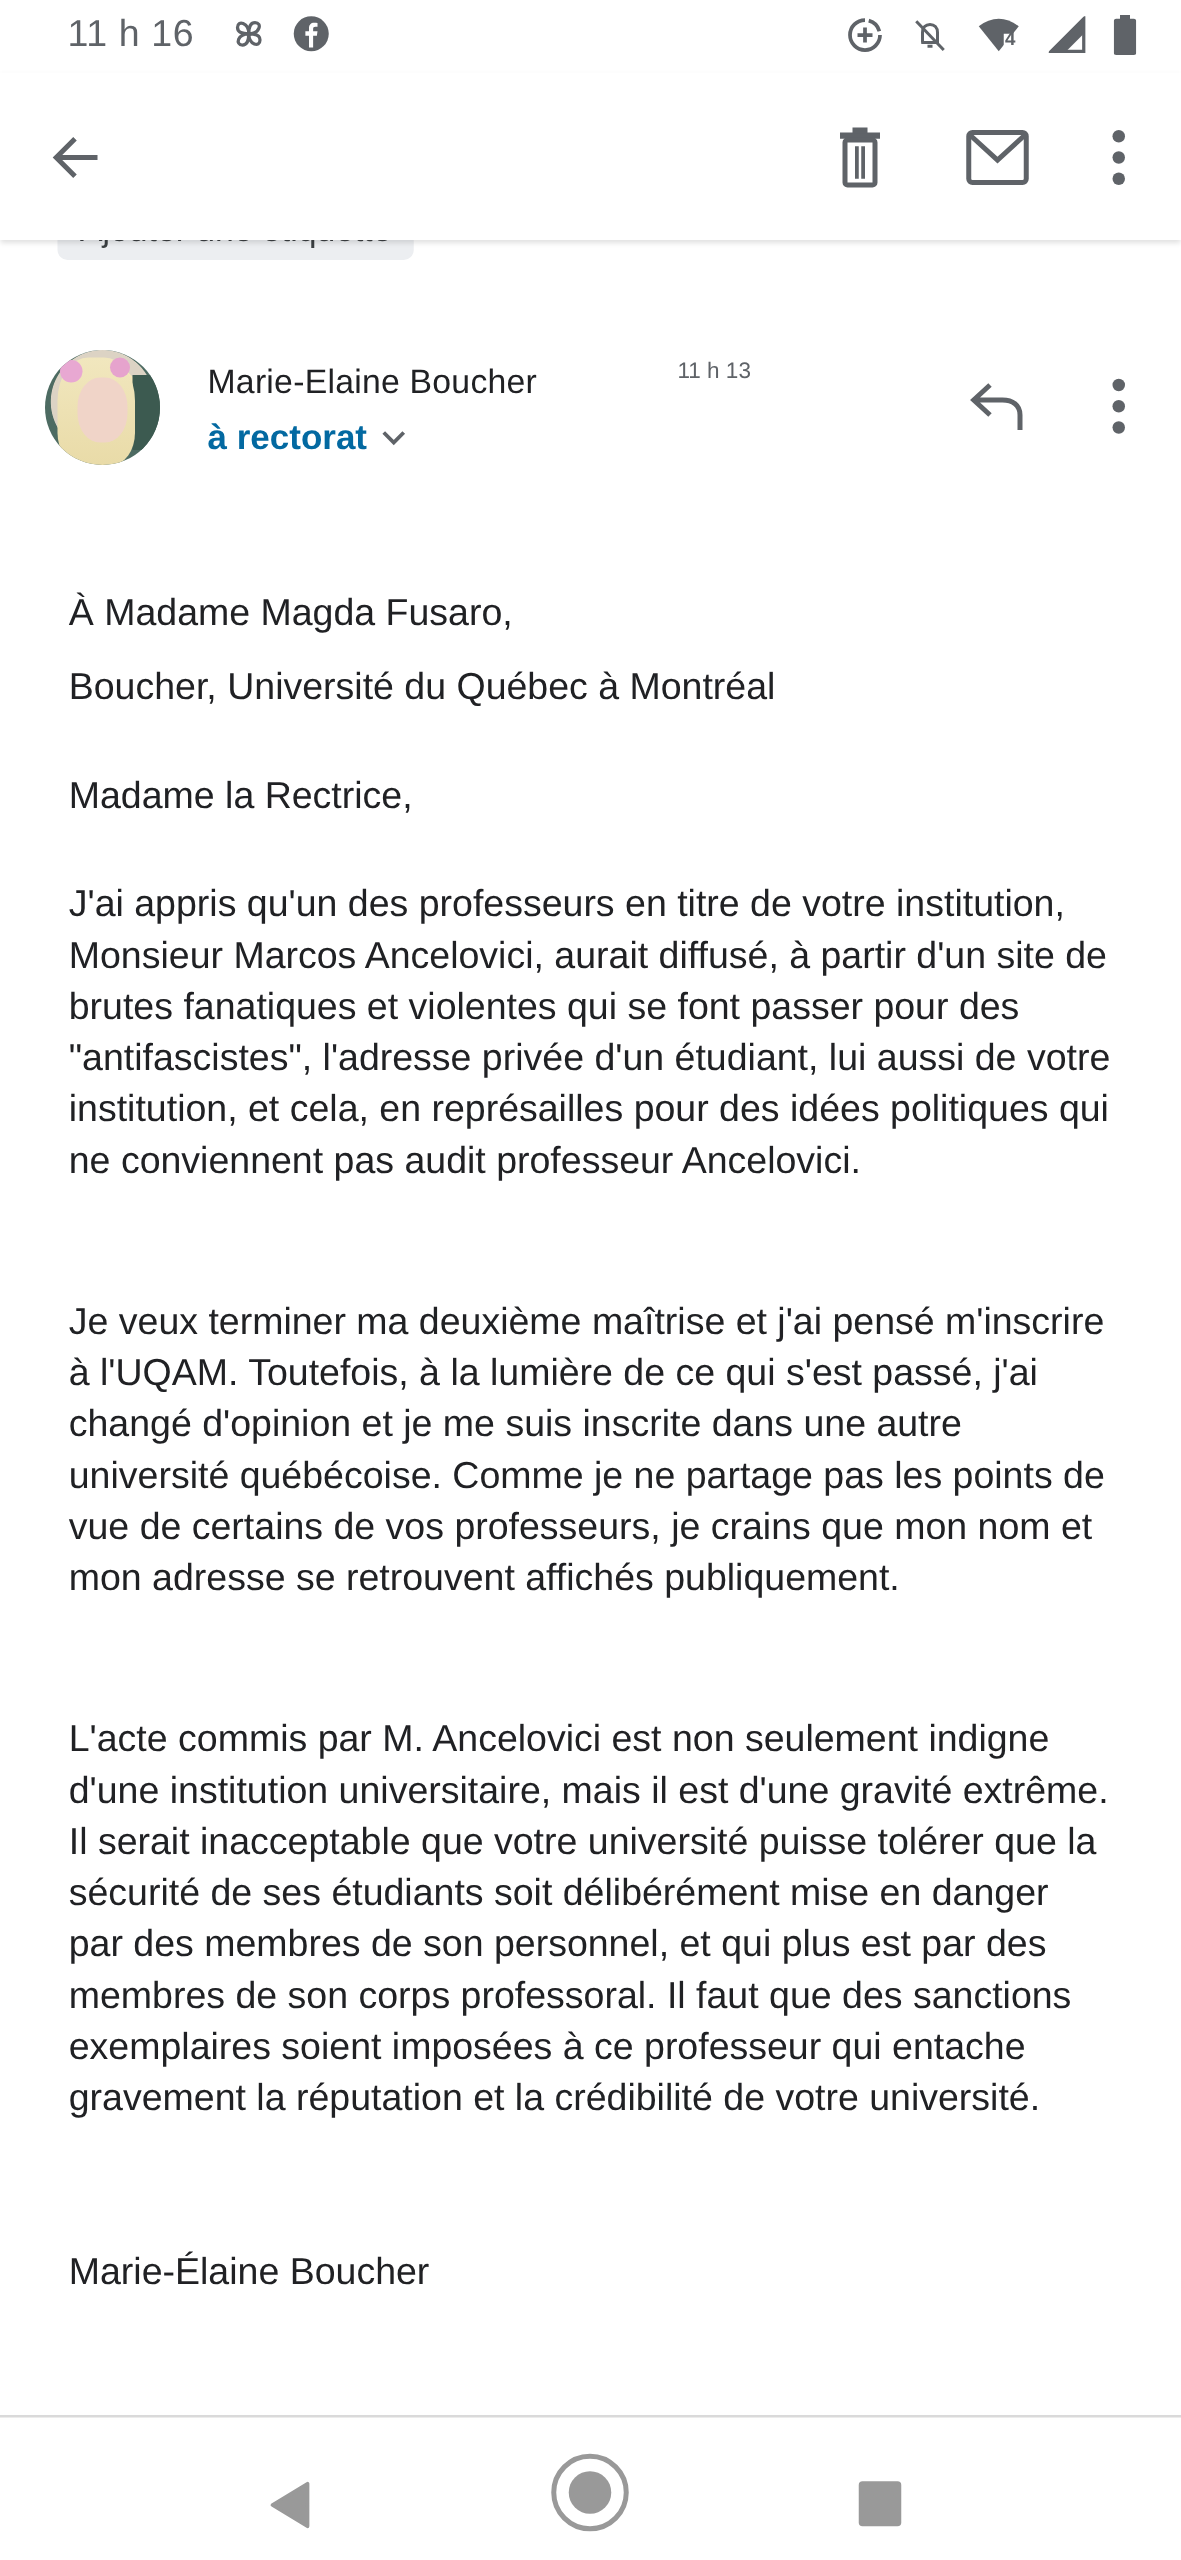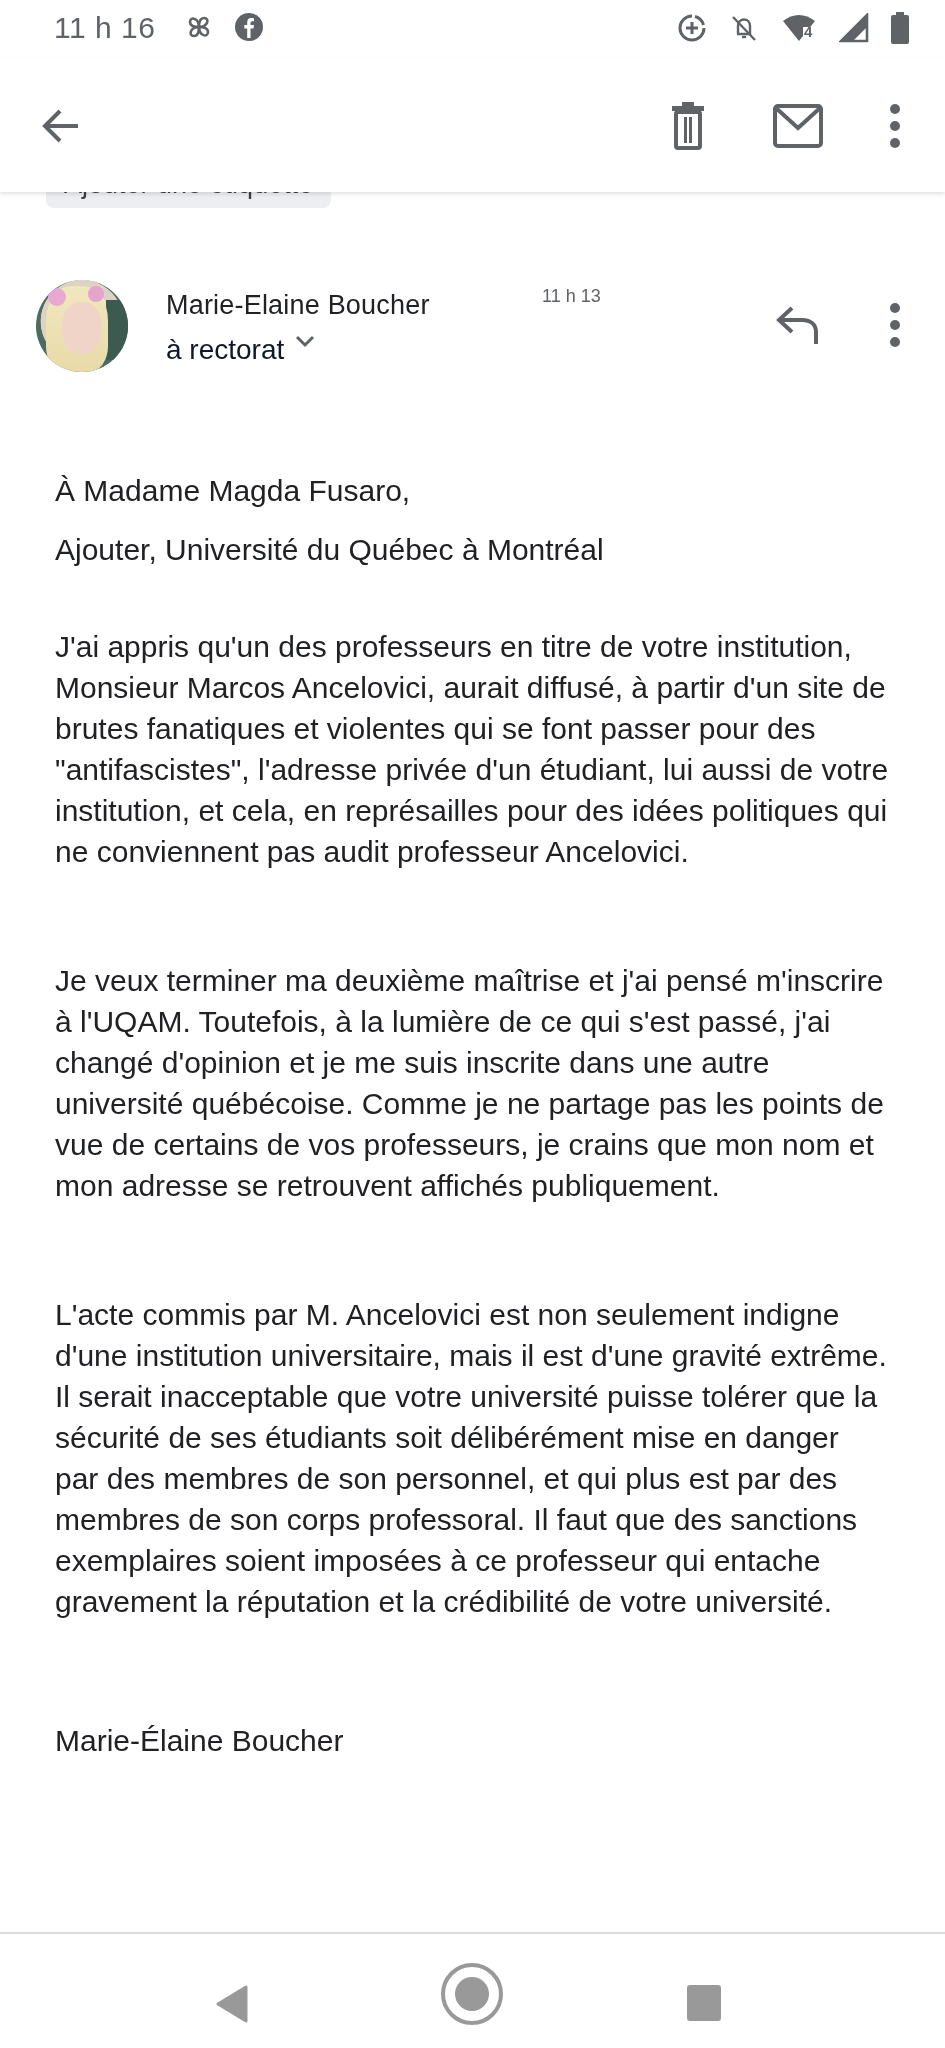--- a/index.html
+++ b/index.html
@@ -31,21 +31,21 @@
   .avatar { position: absolute; left: 0; top: 2px; width: 92px; height: 92px; border-radius: 50%; overflow: hidden;
             background: radial-gradient(circle at 50% 45%, #f3ddd2 0 28%, #f6e7b8 29% 45%, #dcd3c4 46% 60%, #4d6b62 61% 100%); }
   .avatar .hair { position: absolute; left: 10px; top: 6px; width: 62px; height: 86px; border-radius: 40% 40% 30% 30%;
                   background: linear-gradient(#f1e7be, #e9dba8); }
   .avatar .face { position: absolute; left: 26px; top: 22px; width: 40px; height: 52px; border-radius: 45%; background: #f0d4c8; }
   .avatar .flower1 { position: absolute; left: 12px; top: 8px; width: 18px; height: 18px; border-radius: 50%; background: #e8a8d2; }
   .avatar .flower2 { position: absolute; left: 52px; top: 6px; width: 16px; height: 16px; border-radius: 50%; background: #e6a3cd; }
   .avatar .board { position: absolute; right: 0; top: 20px; width: 22px; height: 60px; background: #3c5a50; }
   .sender-name { position: absolute; left: 130px; top: 0; font-size: 27px; color: #202124; font-weight: 400; letter-spacing: 0.2px; margin-top: 12px; }
   .sender-time { position: absolute; left: 506px; top: 8px; font-size: 18px; color: #5f6368; }
-  .sender-to { position: absolute; left: 130px; top: 56px; font-size: 28px; color: #0f172a; display: flex; gap: 10px; }
+  .sender-to { position: absolute; left: 130px; top: 56px; font-size: 28px; color: #0369a1; display: flex; align-items: center; gap: 10px; font-weight: bold; }
   .reply-btn { position: absolute; left: 736px; top: 24px; width: 52px; height: 48px; }
   .sender-more-btn { position: absolute; left: 840px; top: 22px; width: 38px; height: 50px; }
 
   
   .email-body { position: absolute; top: 452px; left: 37px; width: 870px; font-size: 30px; line-height: 41px; color: #202124; }
   .email-body p { margin: 18px; }
   .p-gap-sm { height: 10px; }
   .p-gap-lg { height: 52px; }
 
   
@@ -173,22 +173,23 @@
     <svg width="38" height="50" viewBox="0 0 38 50">
       <circle cx="19" cy="8" r="5" fill="#5f6368"></circle>
         <circle cx="19" cy="25" r="5" fill="#5f6368"></circle>
         <circle cx="19" cy="42" r="5" fill="#5f6368"></circle>
       </svg>
   </div>
 </div>
 
 <div class="email-body">
   <p>À Madame Magda Fusaro,</p>
-  <p>Ajouter, Université du Québec à Montréal</p>
+  <p>Boucher, Université du Québec à Montréal</p>
   <div class="p-gap-sm"></div>
+  <p>Madame la Rectrice,</p>
   <div class="p-gap-sm"></div>
   <p>J'ai appris qu'un des professeurs en titre de votre institution, Monsieur Marcos Ancelovici, aurait diffusé, à partir d'un site de brutes fanatiques et violentes qui se font passer pour des "antifascistes", l'adresse privée d'un étudiant, lui aussi de votre institution, et cela, en représailles pour des idées politiques qui ne conviennent pas audit professeur Ancelovici.</p>
   <div class="p-gap-lg"></div>
   <p>Je veux terminer ma deuxième maîtrise et j'ai pensé m'inscrire à l'UQAM. Toutefois, à la lumière de ce qui s'est passé, j'ai changé d'opinion et je me suis inscrite dans une autre université québécoise. Comme je ne partage pas les points de vue de certains de vos professeurs, je crains que mon nom et mon adresse se retrouvent affichés publiquement.</p>
   <div class="p-gap-lg"></div>
   <p>L'acte commis par M. Ancelovici est non seulement indigne d'une institution universitaire, mais il est d'une gravité extrême. Il serait inacceptable que votre université puisse tolérer que la sécurité de ses étudiants soit délibérément mise en danger par des membres de son personnel, et qui plus est par des membres de son corps professoral. Il faut que des sanctions exemplaires soient imposées à ce professeur qui entache gravement la réputation et la crédibilité de votre université.</p>
   <div class="p-gap-lg"></div>
   <div class="p-gap-sm"></div>
   <p>Marie-Élaine Boucher</p>
 </div>

